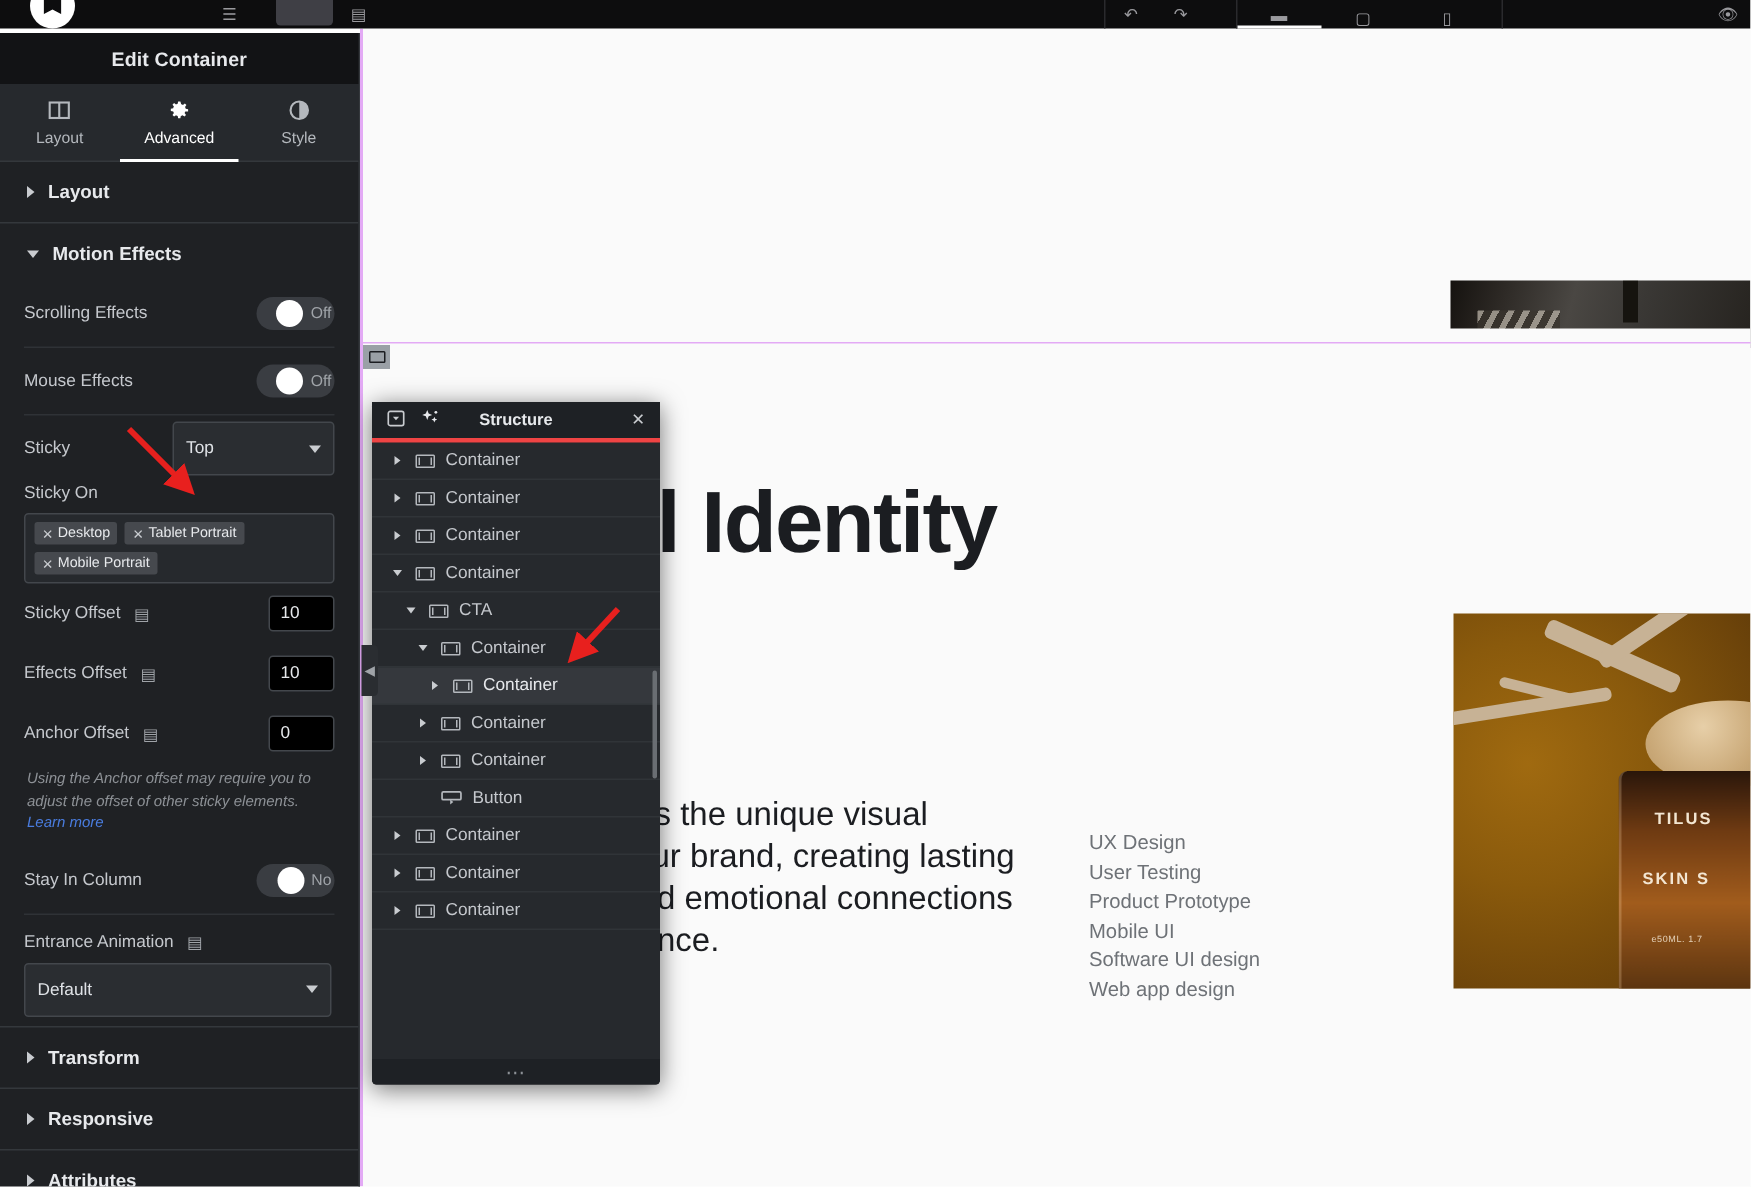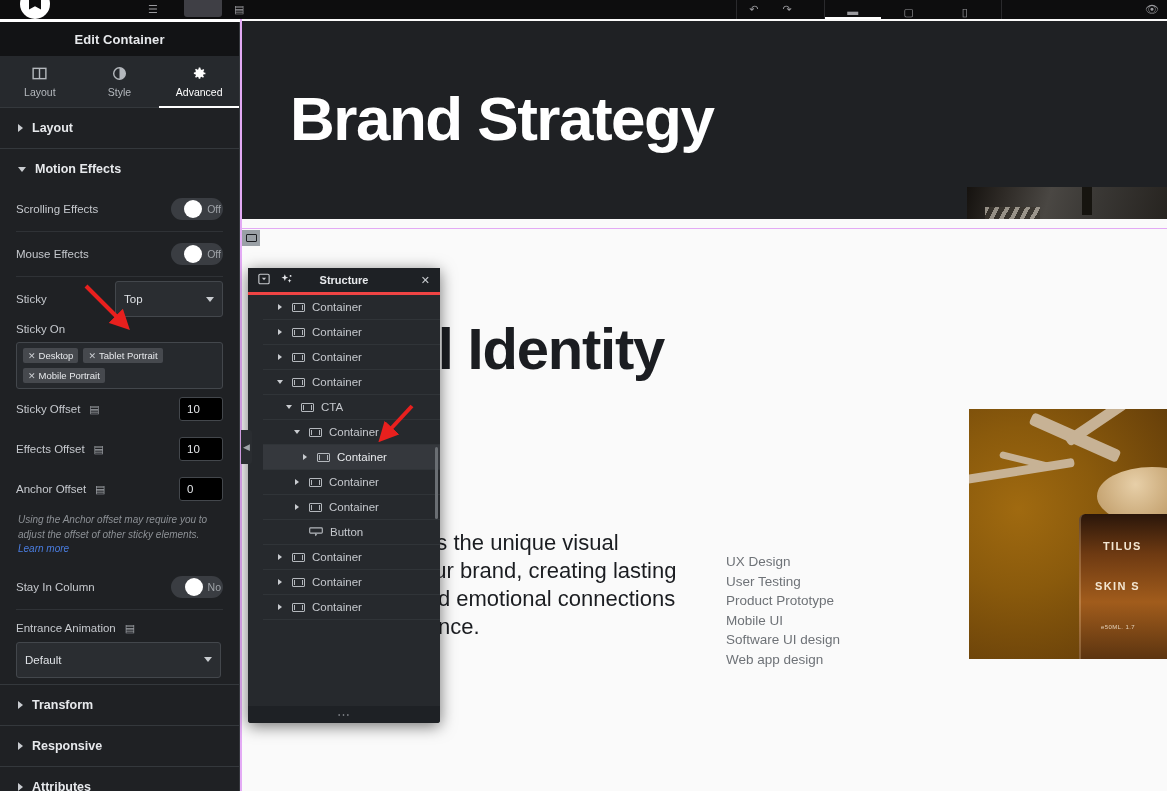--- a/index.html
+++ b/index.html
@@ -258,21 +258,21 @@
     padding:0 10px; gap:10px; border-bottom:3px solid #ef4444; position:relative;
     background:#1e2125;
   }
   #nav-title {
     position:absolute; left:0; right:0; text-align:center;
     font-size:11px; font-weight:bold; color:#e7e9ec; pointer-events:none;
   }
   .nav-hicon { color:#c9ccd0; font-size:11px; z-index:2; cursor:pointer; line-height:1;}
   #nav-close { margin-left:auto; z-index:2; }
 
-  #nav-list { flex:1; overflow:hidden; position:relative;margin-left:15px; }
+  #nav-list { flex:1; overflow:hidden; position:relative; }
   .nav-item {
     height:25px; display:flex; align-items:center; gap:7px;
     border-bottom:1px solid #303438; cursor:pointer; padding-right:6px;
     color:#c5c8cd;
   }
   .nav-item.selected { background:#35383d; color:#e7e9ec; }
   .nav-caret { width:10px; flex:0 0 10px; display:flex; justify-content:center;}
   .nc-right { width:0;height:0;border-style:solid;border-width:3.5px 0 3.5px 4.5px;
               border-color:transparent transparent transparent #c9ccd0;}
   .nc-down  { width:0;height:0;border-style:solid;border-width:4.5px 3.5px 0 3.5px;
@@ -339,36 +339,36 @@
   <div id="panel-tabs">
     <div class="ptab">
       <span>
         <svg width="15" height="15" viewBox="0 0 16 16">
           <rect x="1.2" y="2.5" width="13.6" height="11" fill="none" stroke="#b4b8bd" stroke-width="1.5"></rect>
           <line x1="8" y1="2.5" x2="8" y2="13.5" stroke="#b4b8bd" stroke-width="1.5"></line>
         </svg>
       </span>
       <span>Layout</span>
     </div>
+    <div class="ptab active">
+      <span>
+        <svg width="15" height="15" viewBox="0 0 16 16">
+          <path fill="#ffffff" d="M8 5.2a2.8 2.8 0 1 0 0 5.6 2.8 2.8 0 0 0 0-5.6zm6.3 3.6.0-1.6-1.7-.3a4.9 4.9 0 0 0-.5-1.2l1-1.4-1.1-1.1-1.4 1a4.9 4.9 0 0 0-1.2-.5L8.8 1.7H7.2l-.3 1.7a4.9 4.9 0 0 0-1.2.5l-1.4-1-1.1 1.1 1 1.4a4.9 4.9 0 0 0-.5 1.2l-1.7.3v1.6l1.7.3c.1.4.3.8.5 1.2l-1 1.4 1.1 1.1 1.4-1c.4.2.8.4 1.2.5l.3 1.7h1.6l.3-1.7c.4-.1.8-.3 1.2-.5l1.4 1 1.1-1.1-1-1.4c.2-.4.4-.8.5-1.2z"></path>
+        </svg>
+      </span>
+      <span>Advanced</span>
+    </div>
     <div class="ptab">
       <span>
         <svg width="15" height="15" viewBox="0 0 16 16">
           <circle cx="8" cy="8" r="6.2" fill="none" stroke="#b4b8bd" stroke-width="1.5"></circle>
           <path d="M8 1.8 A6.2 6.2 0 0 1 8 14.2 Z" fill="#b4b8bd"></path>
         </svg>
       </span>
       <span>Style</span>
-    </div>
-    <div class="ptab active">
-      <span>
-        <svg width="15" height="15" viewBox="0 0 16 16">
-          <path fill="#ffffff" d="M8 5.2a2.8 2.8 0 1 0 0 5.6 2.8 2.8 0 0 0 0-5.6zm6.3 3.6.0-1.6-1.7-.3a4.9 4.9 0 0 0-.5-1.2l1-1.4-1.1-1.1-1.4 1a4.9 4.9 0 0 0-1.2-.5L8.8 1.7H7.2l-.3 1.7a4.9 4.9 0 0 0-1.2.5l-1.4-1-1.1 1.1 1 1.4a4.9 4.9 0 0 0-.5 1.2l-1.7.3v1.6l1.7.3c.1.4.3.8.5 1.2l-1 1.4 1.1 1.1 1.4-1c.4.2.8.4 1.2.5l.3 1.7h1.6l.3-1.7c.4-.1.8-.3 1.2-.5l1.4 1 1.1-1.1-1-1.4c.2-.4.4-.8.5-1.2z"></path>
-        </svg>
-      </span>
-      <span>Advanced</span>
     </div>
   </div>
 
   <div id="panel-body">
 
     <div class="section">
       <div class="sec-head">
         <span class="caret caret-right"></span>
         <span class="sec-title">Layout</span>
       </div>
@@ -505,23 +505,20 @@
   </div>
 </div>
 
 <div id="panel-collapse">
   <span>◀</span>
 </div>
 
 <div id="canvas">
   <div id="canvas-edge"></div>
 
-  <div id="hero">
-    <div id="hero-title">Brand Strategy</div>
-  </div>
   <div id="hero-img"></div>
   <div id="hero-img-edge"></div>
 
   <div id="section-white">
     <div id="sec-title2">Visual Identity</div>
     <div id="sec-body">Visual identity is the unique visual language of your brand, creating lasting impressions and emotional connections with your audience.</div>
 
     <div id="service-list">
       <div>UX Design</div>
       <div>User Testing</div>

